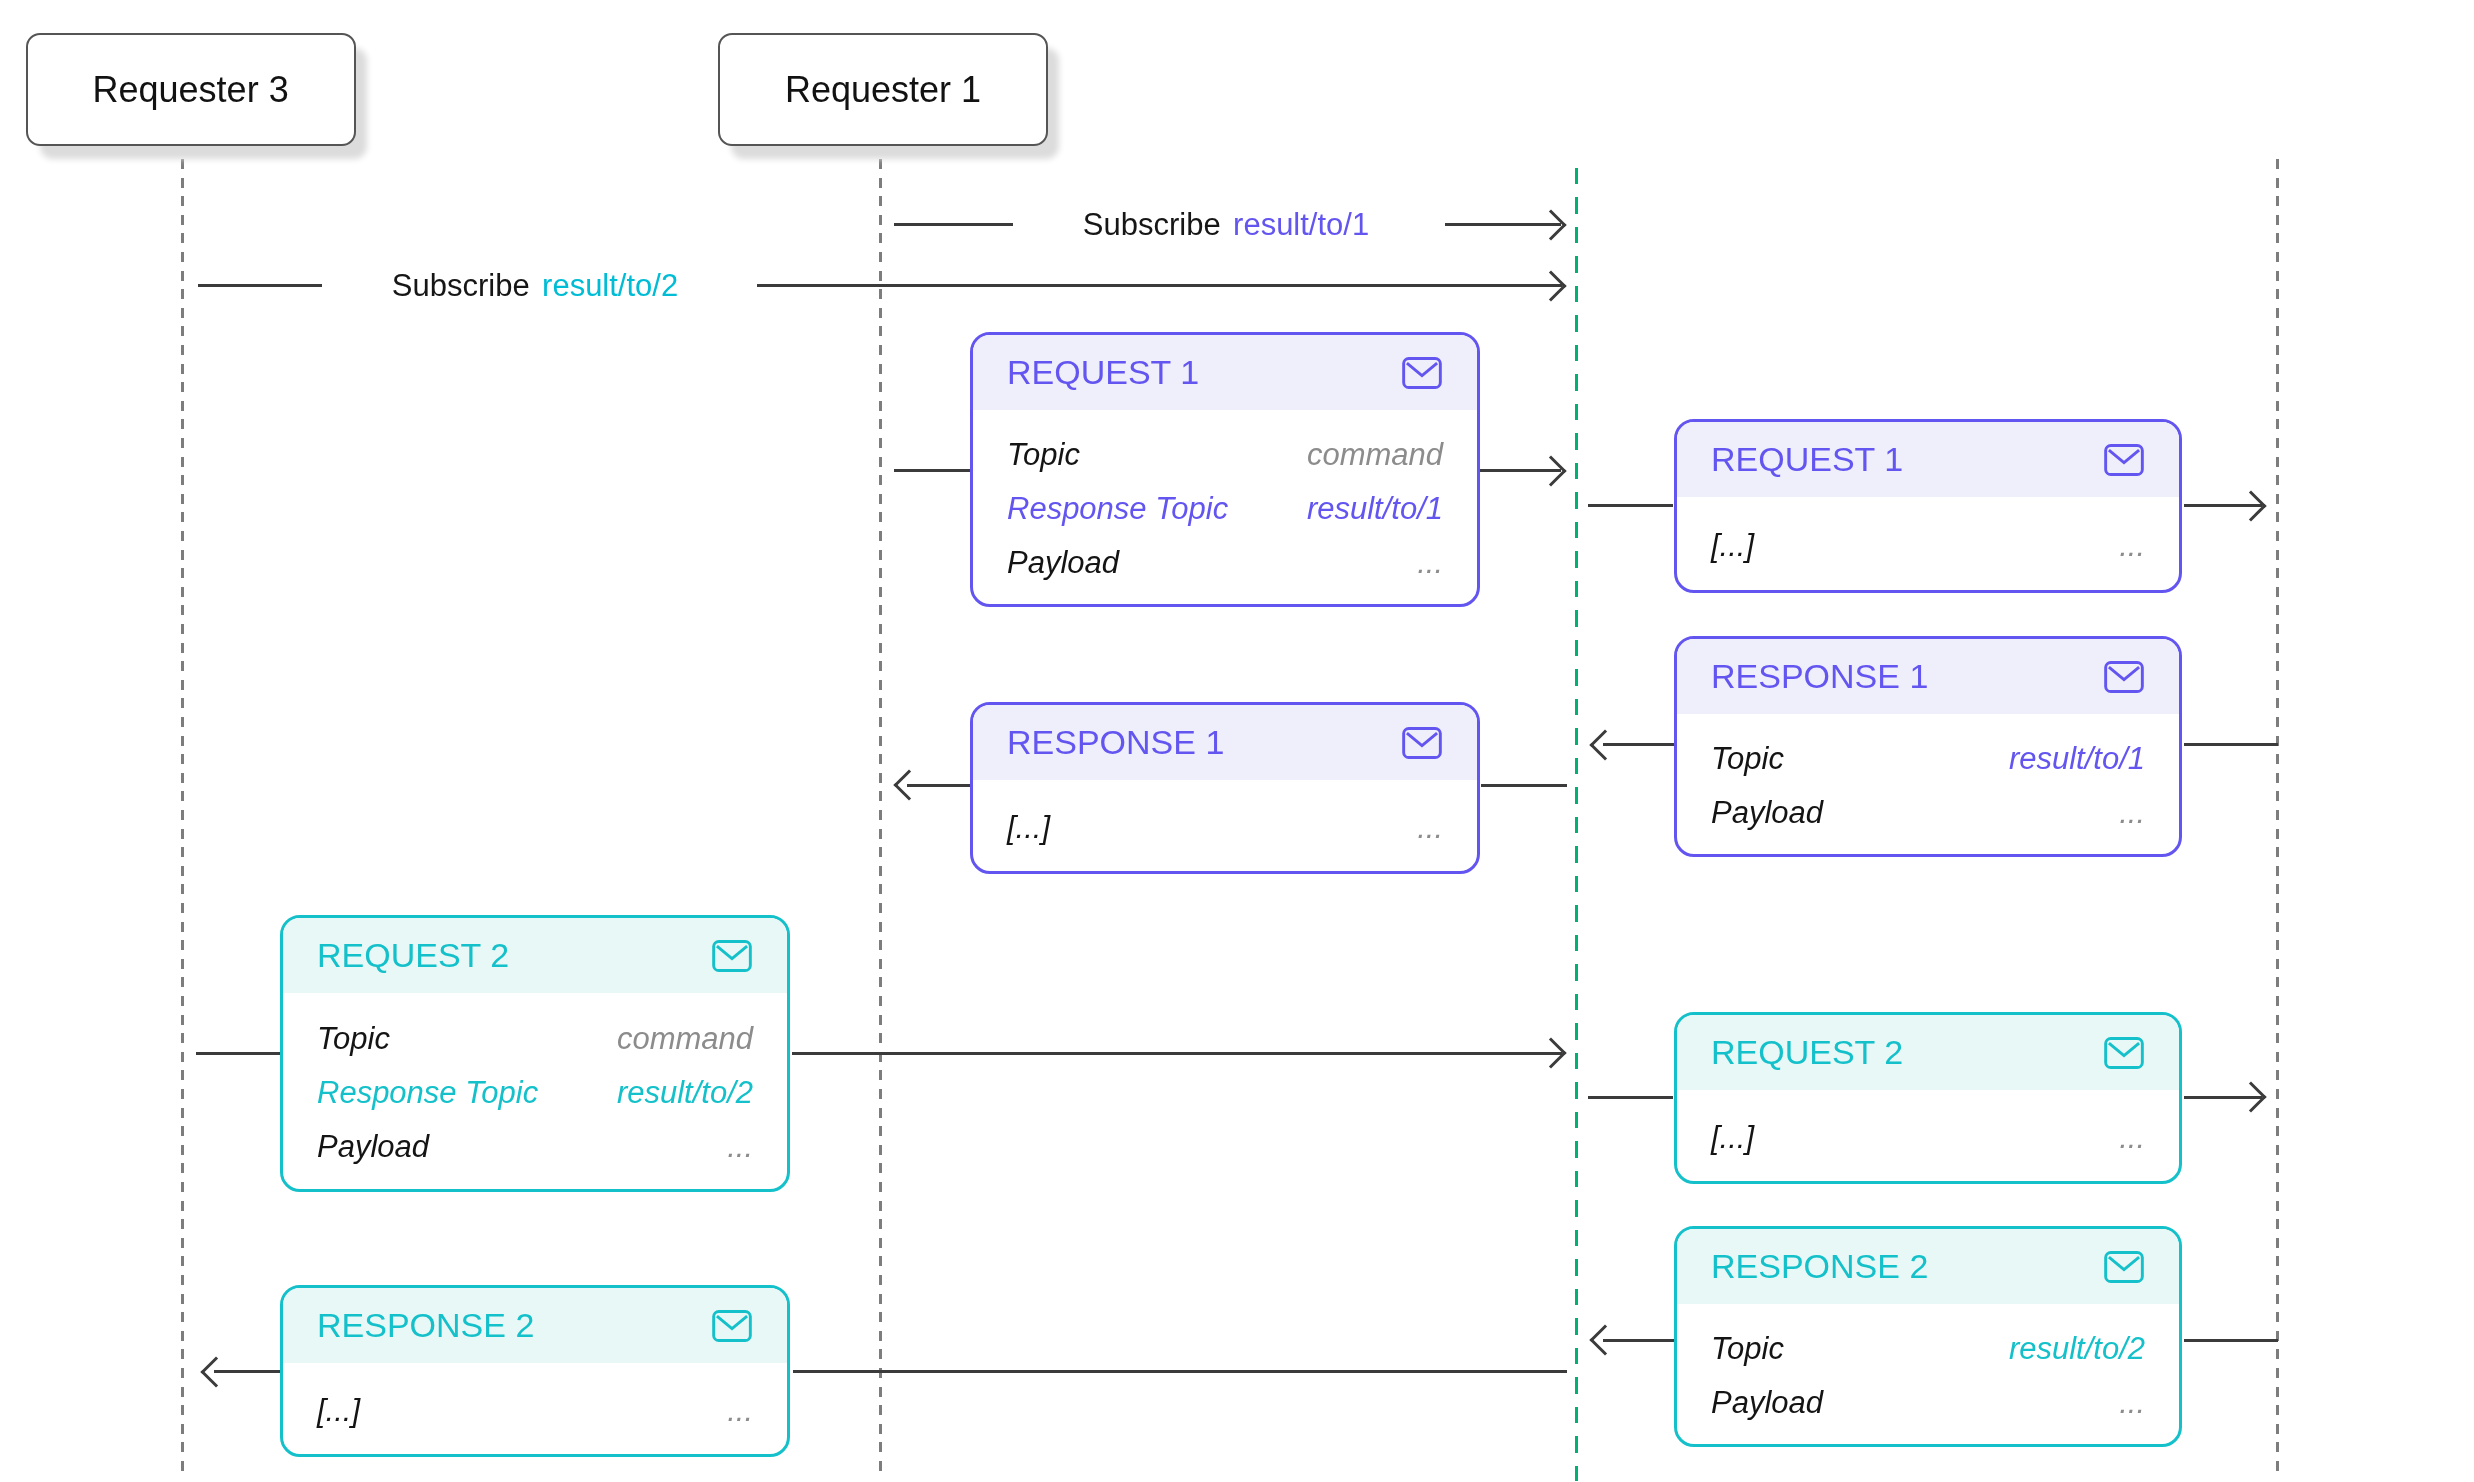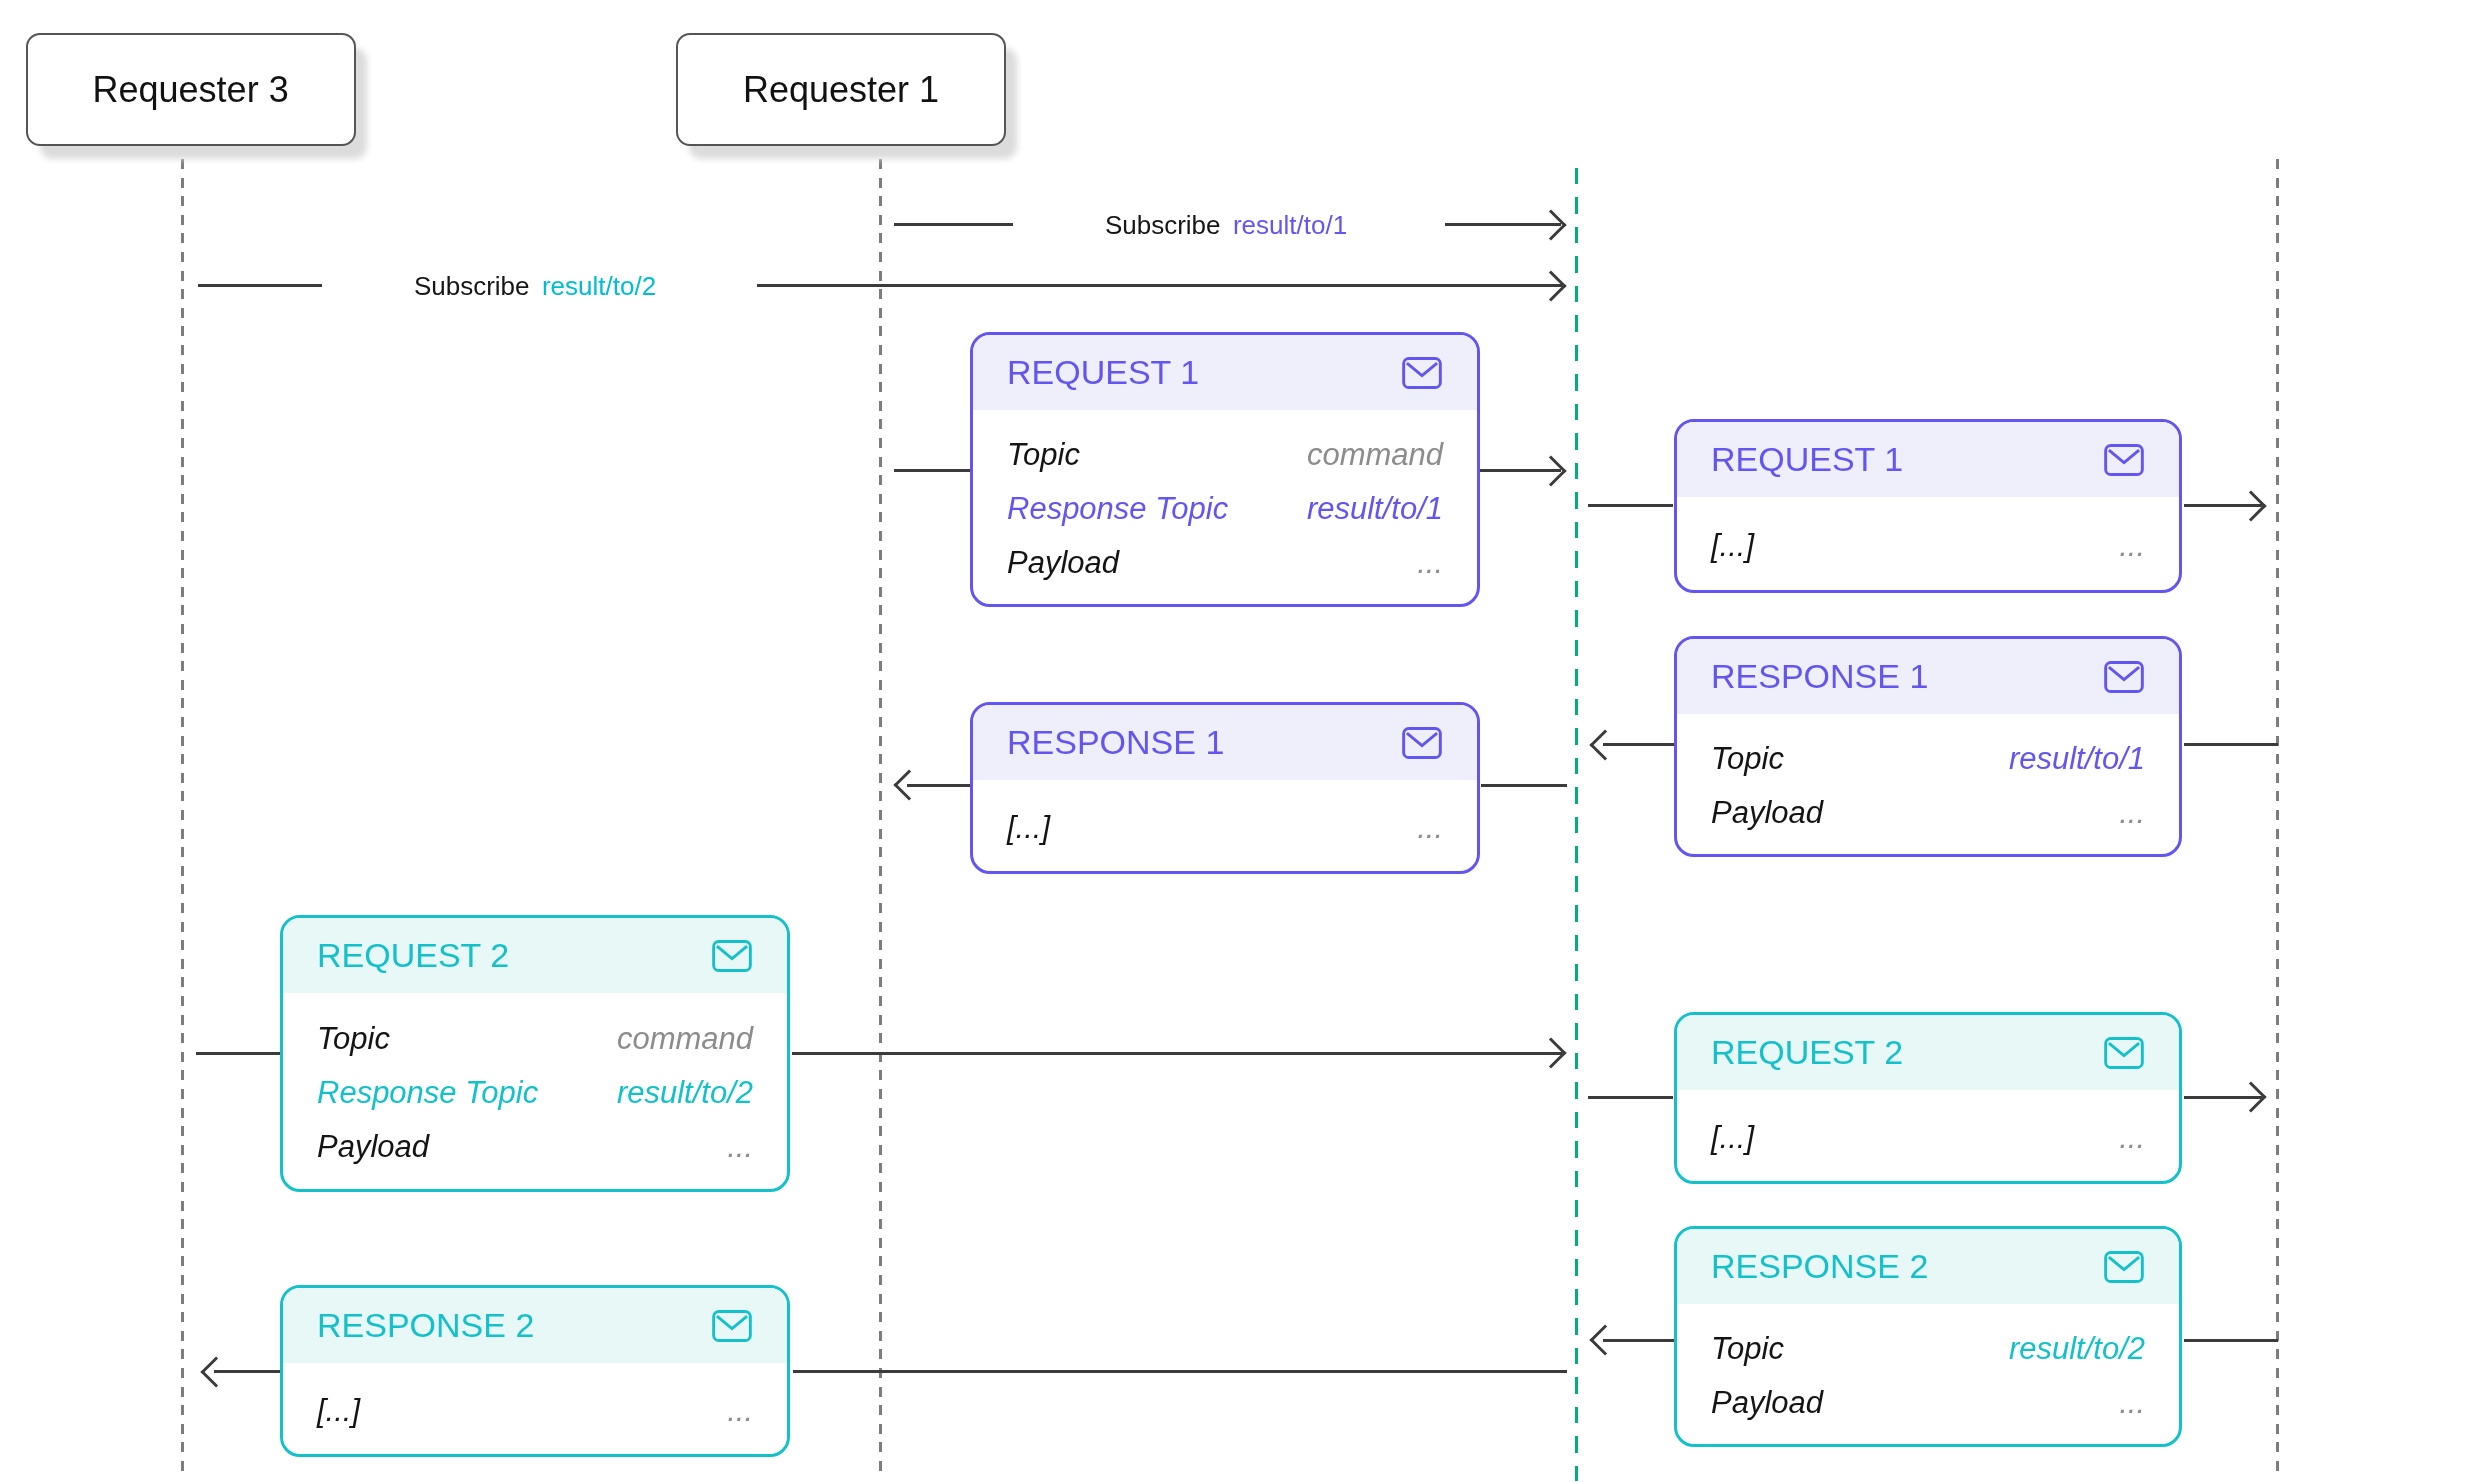--- a/index.html
+++ b/index.html
@@ -26,21 +26,21 @@
   .emqx-logo{color:var(--green-logo);display:block;}
   
   .hline{position:absolute;height:3.1px;background:var(--line);}
   .ah{position:absolute;width:22px;height:22px;box-sizing:border-box;
       border-top:3.9px solid var(--line);border-right:3.9px solid var(--line);}
   .ah.r{transform:rotate(45deg);}
   .ah.l{transform:rotate(225deg);}
   
   .msg-label{
     position:absolute;transform:translate(-50%,-50%);display:flex;gap:12.4px;
-    font-size:26px;white-space:nowrap;background:#fff;padding:0 11px;
+    font-size:31px;white-space:nowrap;background:#fff;padding:0 11px;
   }
   .msg-label .action{color:#161616;}
   .msg-label .topic1{color:var(--purple);}
   .msg-label .topic2{color:var(--cyan);}
   
   .card{
     position:absolute;box-sizing:border-box;background:#fff;border:3.1px solid;
     border-radius:20px;overflow:hidden;display:flex;flex-direction:column;
   }
   .card.p{--acc:var(--purple);--accbg:var(--purple-bg);}
@@ -107,21 +107,21 @@
     <span class="topic1">result/to/1</span>
   </div>
   <div class="msg-label" style="left:535px;top:286px;">
     <span class="action">Subscribe</span>
     <span class="topic2">result/to/2</span>
   </div>
 
   <div class="actor" style="left:25.6px;top:33px;width:326px;height:109px;">
     <span>Requester 3</span>
   </div>
-  <div class="actor" style="left:676px;top:33px;width:326px;height:109px;">
+  <div class="actor" style="left:718px;top:33px;width:326px;height:109px;">
     <span>Requester 1</span>
   </div>
 
   <div class="card p" style="left:970px;top:332px;width:510px;height:275px;">
     <div class="hd">
       <span>REQUEST 1</span>
       <svg class="mail" width="42" height="36" viewBox="0 0 24 21">
         <rect x="1.3" y="2" width="21.4" height="17" rx="3" fill="none" stroke="currentColor" stroke-width="1.7"></rect>
         <path d="M3.2 4.8 L12 12 L20.8 4.8" fill="none" stroke="currentColor" stroke-width="1.7"></path>
       </svg>

